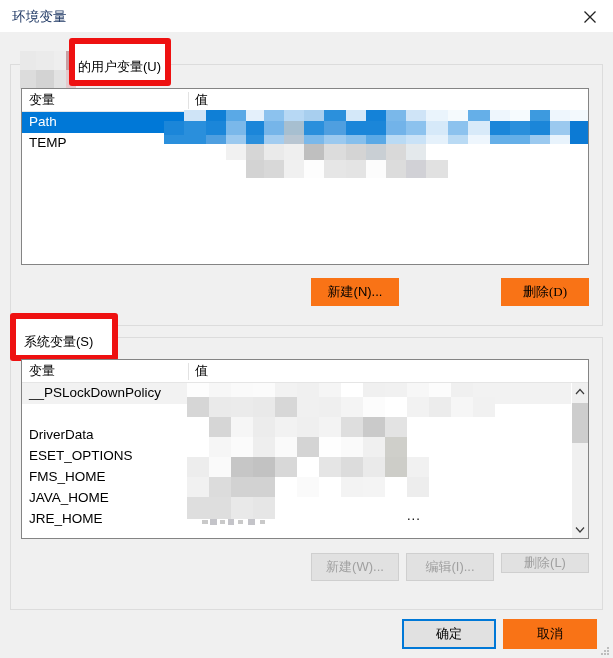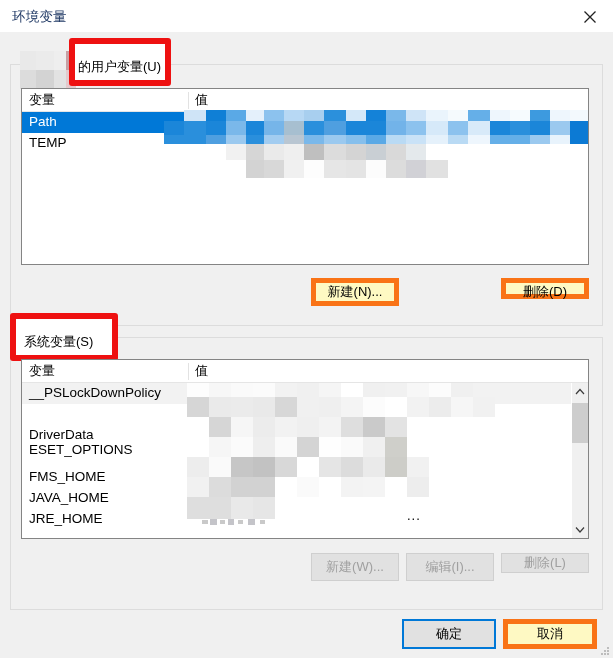--- a/index.html
+++ b/index.html
@@ -126,22 +126,22 @@
     cursor: default;
     padding: 0;
     white-space: nowrap;
   }
   .btn.disabled {
     color: #a0a0a0;
     border-color: #cfcfcf;
     background: #e1e1e1;
   }
   .btn.plain {
-    background: #fef9c3;
-    border: 5px solid #f97316;
+    background: #f97316;
+    border: 3px solid #f97316;
   }
   .btn.default {
     background: #e1e1e1;
     border: 2px solid #0078d7;
   }
 
   
   .vscroll {
     position: absolute; top: 0; right: 0; width: 17px; bottom: 0;
     background: #f0f0f0;
@@ -352,21 +352,21 @@
           <div class="px" style="left:182px;top:50px; width:20px;height:18px; background:#e4e4e4;"></div>
           <div class="px" style="left:202px;top:50px; width:20px;height:18px; background:#fcfcfc;"></div>
           <div class="px" style="left:222px;top:50px; width:20px;height:18px; background:#dcdcdc;"></div>
           <div class="px" style="left:242px;top:50px; width:20px;height:18px; background:#d1d1d6;"></div>
           <div class="px" style="left:262px;top:50px; width:22px;height:18px; background:#e1e1e1;"></div>
         </div>
       </div>
     </div>
 
     <button class="btn plain" style="left:311px; top:246px; width:88px; height:28px;">新建(N)...</button>
-    <button class="btn plain" style="left:501px; top:246px; width:88px; height:21px;">删除(D)</button>
+    <button class="btn plain" style="left:501px; top:246px; width:88px; height:28px;font-family:Liberation Serif, serif;">删除(D)</button>
 
     <div class="groupbox" style="left:10px; top:305px; width:593px; height:273px;"></div>
 
     <div class="group-legend" style="left:24px; top:299px;">系统变量(S)</div>
 
     <div class="annot-fill" style="left:16px; top:287px; width:96px; height:36px;"></div>
     <div class="annot" style="left:10px; top:281px; width:108px; height:48px;"></div>
     <div class="annot-label" style="left:24px; top:301px;">系统变量(S)</div>
 
     <div class="listview" style="left:21px; top:327px; width:568px; height:180px;">
@@ -379,21 +379,21 @@
       </div>
 
       <div class="lv-rows">
 
         <div class="lv-row hot" style="top:0px; right:17px;">
           <span class="name">__PSLockDownPolicy</span>
         </div>
         <div class="lv-row" style="top:42px; right:17px;">
           <span class="name">DriverData</span>
         </div>
-        <div class="lv-row" style="top:57px; right:17px;">
+        <div class="lv-row" style="top:63px; right:17px;">
           <span class="name">ESET_OPTIONS</span>
         </div>
         <div class="lv-row" style="top:84px; right:17px;">
           <span class="name">FMS_HOME</span>
         </div>
         <div class="lv-row" style="top:105px; right:17px;">
           <span class="name">JAVA_HOME</span>
         </div>
         <div class="lv-row" style="top:126px; right:17px;">
           <span class="name">JRE_HOME</span>

